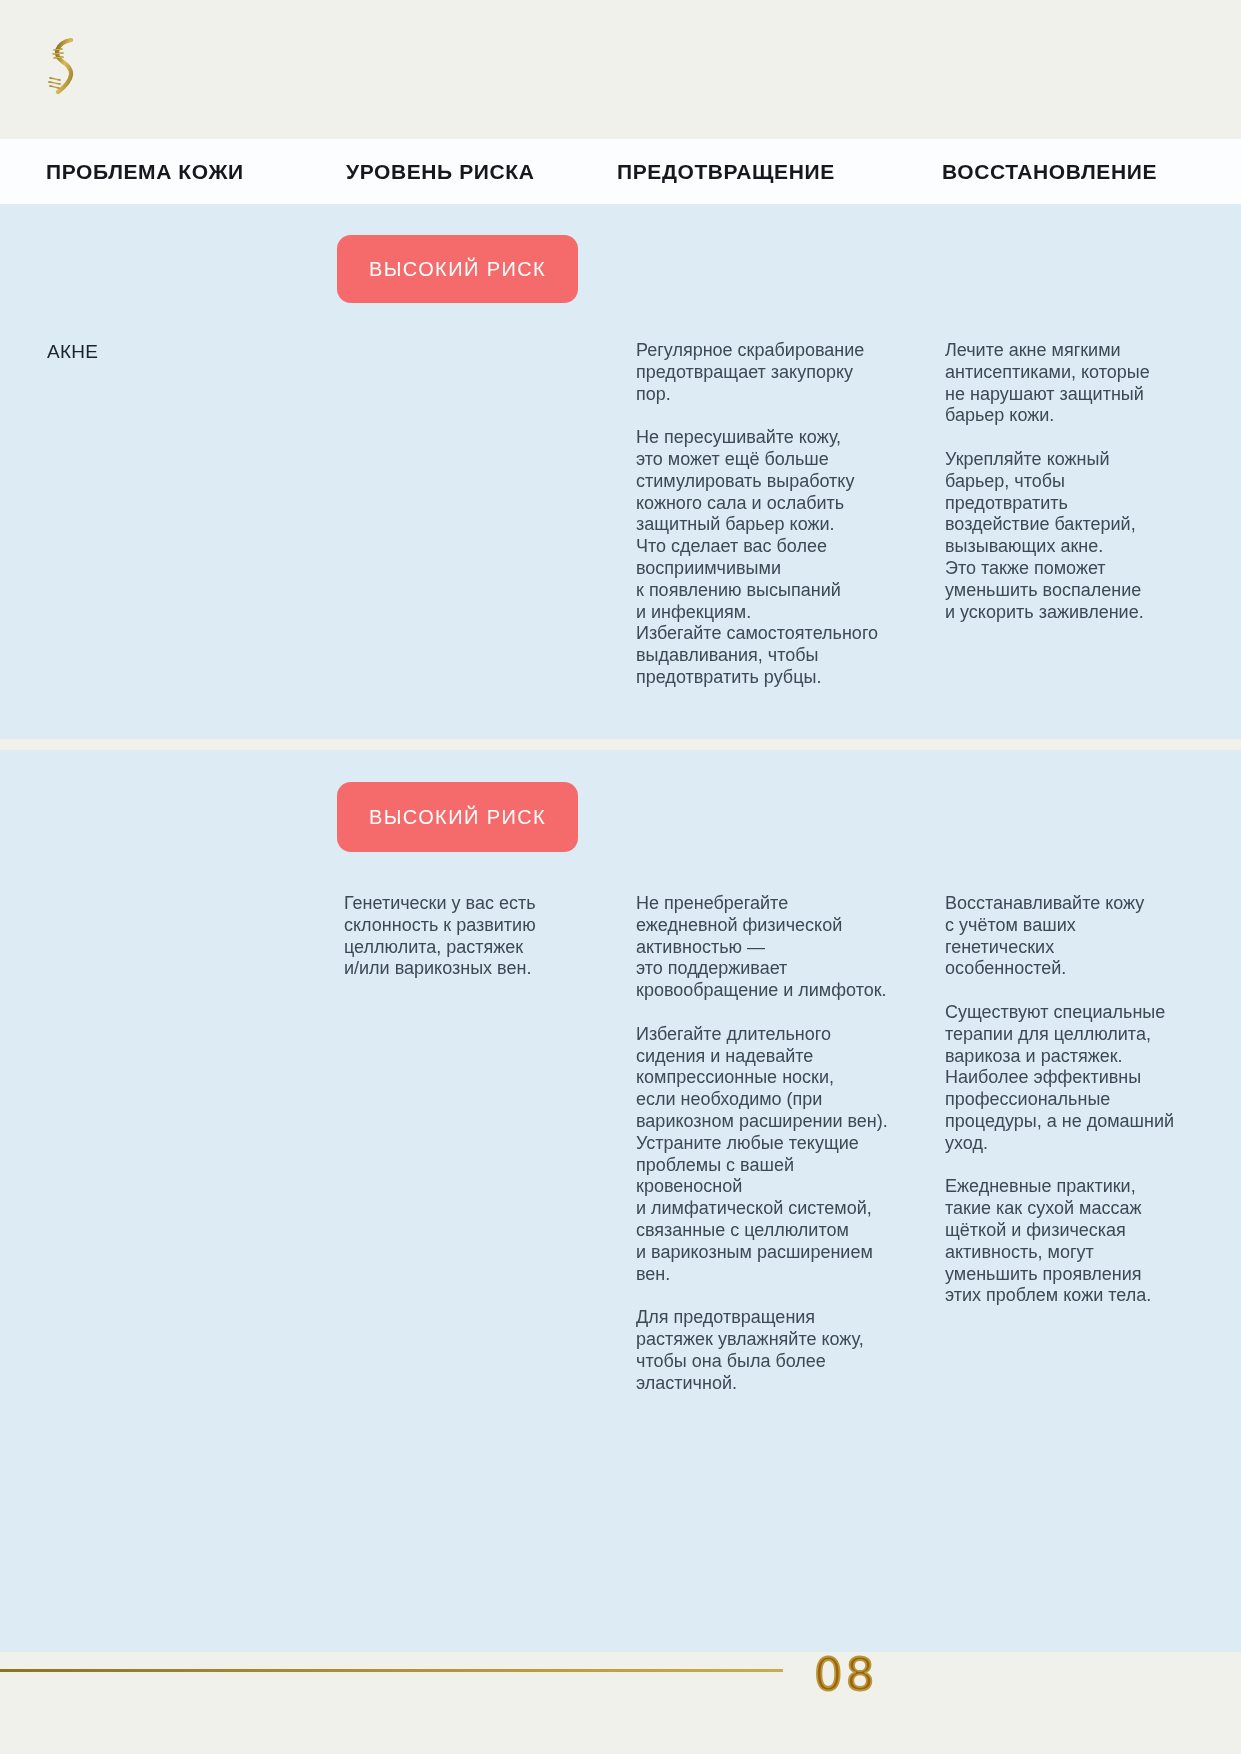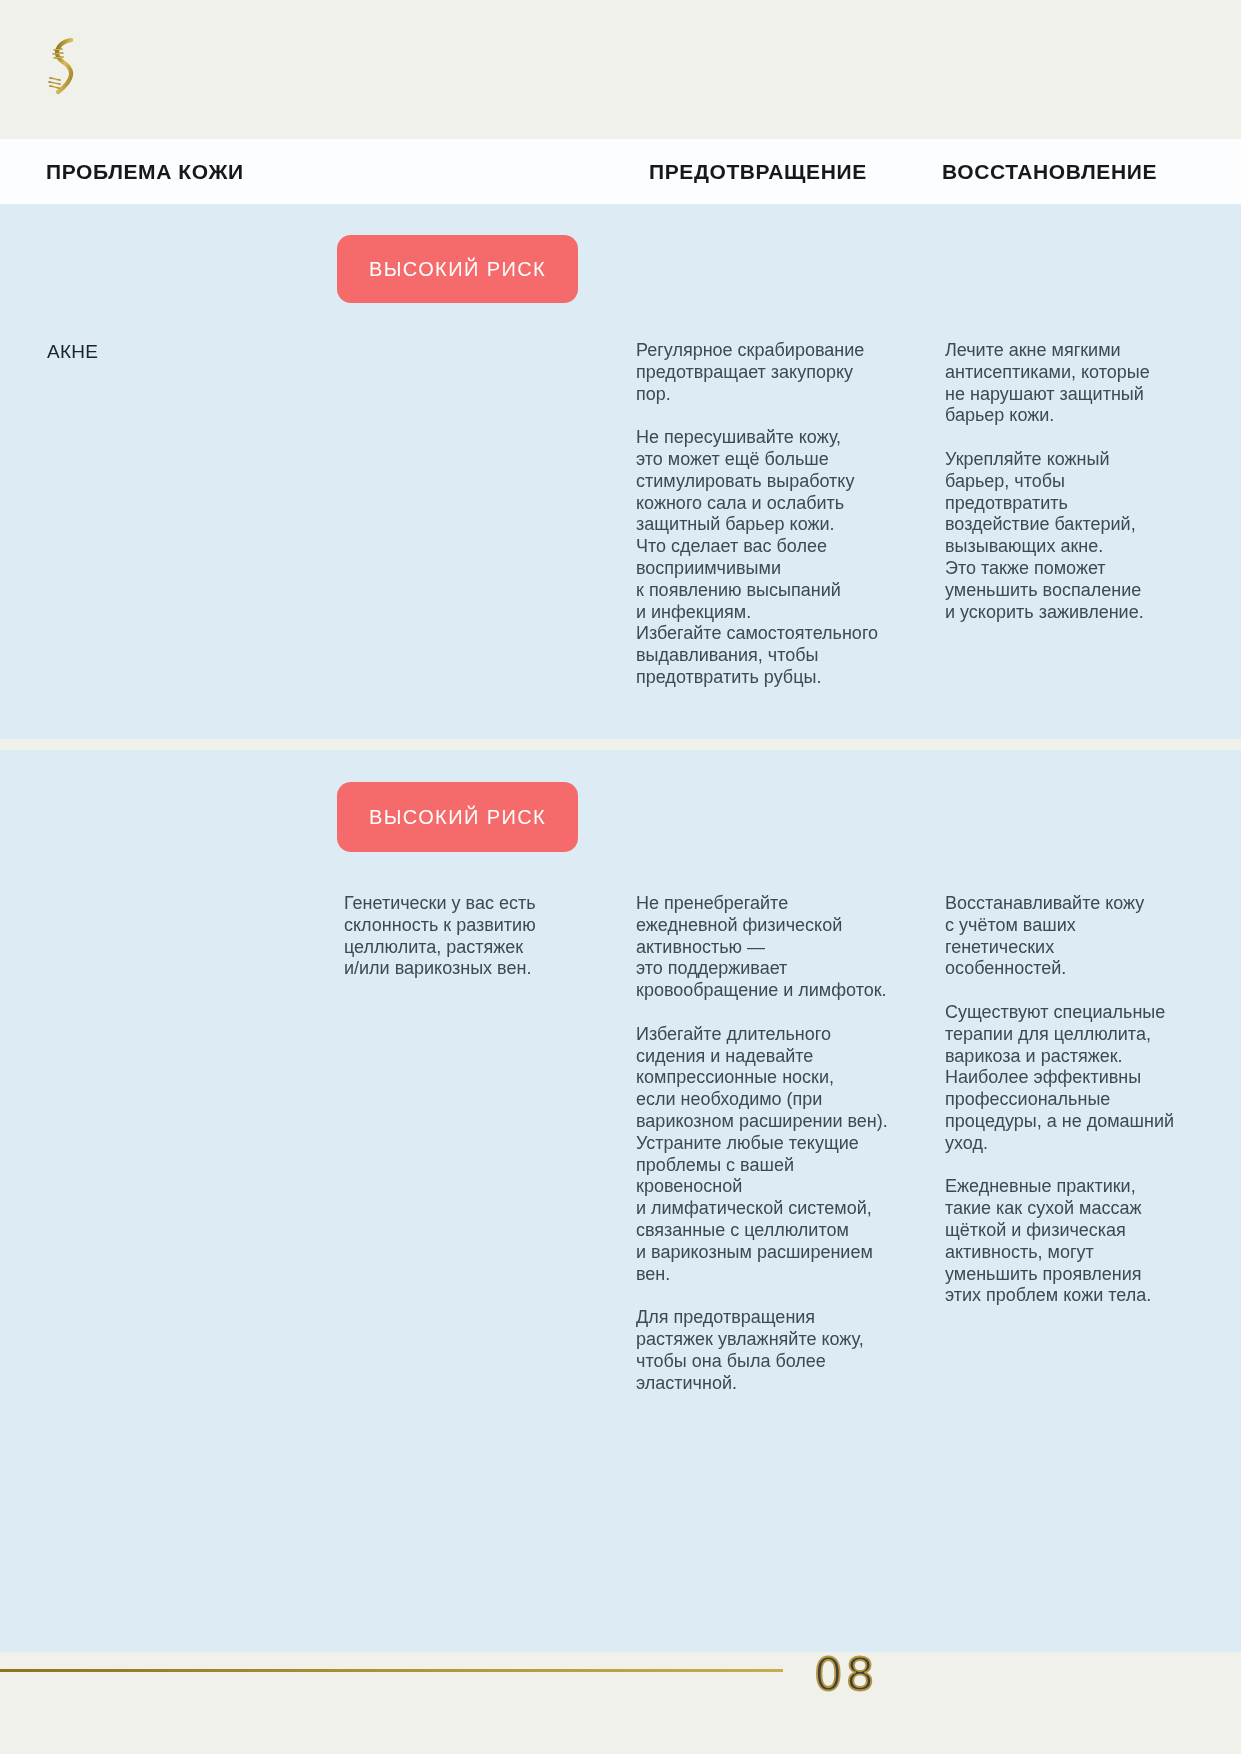--- a/index.html
+++ b/index.html
@@ -16,21 +16,21 @@
 
   .header-band{
     position:absolute;left:0;top:139px;width:1241px;height:65px;
     background:#FBFDFE;
   }
   .col-header{
     position:absolute;top:0;height:65px;display:flex;align-items:center;
     font-weight:bold;font-size:21px;letter-spacing:.6px;color:#15191E;
     white-space:nowrap;
   }
-  .ch1{left:46px;} .ch2{left:346px;} .ch3{left:649px;} .ch4{left:942px;}
+  .ch1{left:46px;} .ch2{left:346px;} .ch3{left:617px;} .ch4{left:942px;}
 
   .panel{
     position:absolute;left:0;width:1241px;background:#DCEBF4;
   }
   .panel1{top:204px;height:535px;}
   .panel2{top:750px;height:902px;}
 
   .badge{
     position:absolute;left:337px;width:241px;height:68px;
     background:#F56B6B;border-radius:14px;
@@ -58,21 +58,21 @@
   .c3{left:636px;width:288px;}
   .c4{left:945px;width:270px;}
 
   .footer-line{
     position:absolute;left:0;top:1669px;width:783px;height:3px;
     background:linear-gradient(90deg,#8F7220,#B6973B 60%,#C9AC4E);
   }
   .page-number{
     position:absolute;left:814px;top:1648px;
     font-size:45px;letter-spacing:3px;
-    color:#404040;
+    color:#a16207;
     -webkit-text-stroke:1.8px #B7983E;
     font-family:"DejaVu Sans", sans-serif;
   }
 </style>
 </head>
 <body>
 
 <div class="page">
 
   <svg class="logo" viewBox="0 0 36 58" aria-hidden="true">
@@ -91,20 +91,21 @@
     </g>
     <g stroke="url(#gold)" stroke-width="1.7" stroke-linecap="round">
       <line x1="3" y1="40" x2="13" y2="42"></line>
       <line x1="2" y1="44" x2="13" y2="46"></line>
       <line x1="3" y1="48" x2="12" y2="50"></line>
     </g>
   </svg>
 
   <div class="header-band">
     <span class="col-header ch1">ПРОБЛЕМА КОЖИ</span>
+    <span class="col-header ch2">УРОВЕНЬ РИСКА</span>
     <span class="col-header ch3">ПРЕДОТВРАЩЕНИЕ</span>
     <span class="col-header ch4">ВОССТАНОВЛЕНИЕ</span>
   </div>
 
   <section class="panel panel1"></section>
   <section class="panel panel2"></section>
 
   <div class="badge badge1">ВЫСОКИЙ РИСК</div>
   <div class="cell row-label r1 c1">АКНЕ</div>
   <div class="cell r1 c3">Регулярное скрабирование

